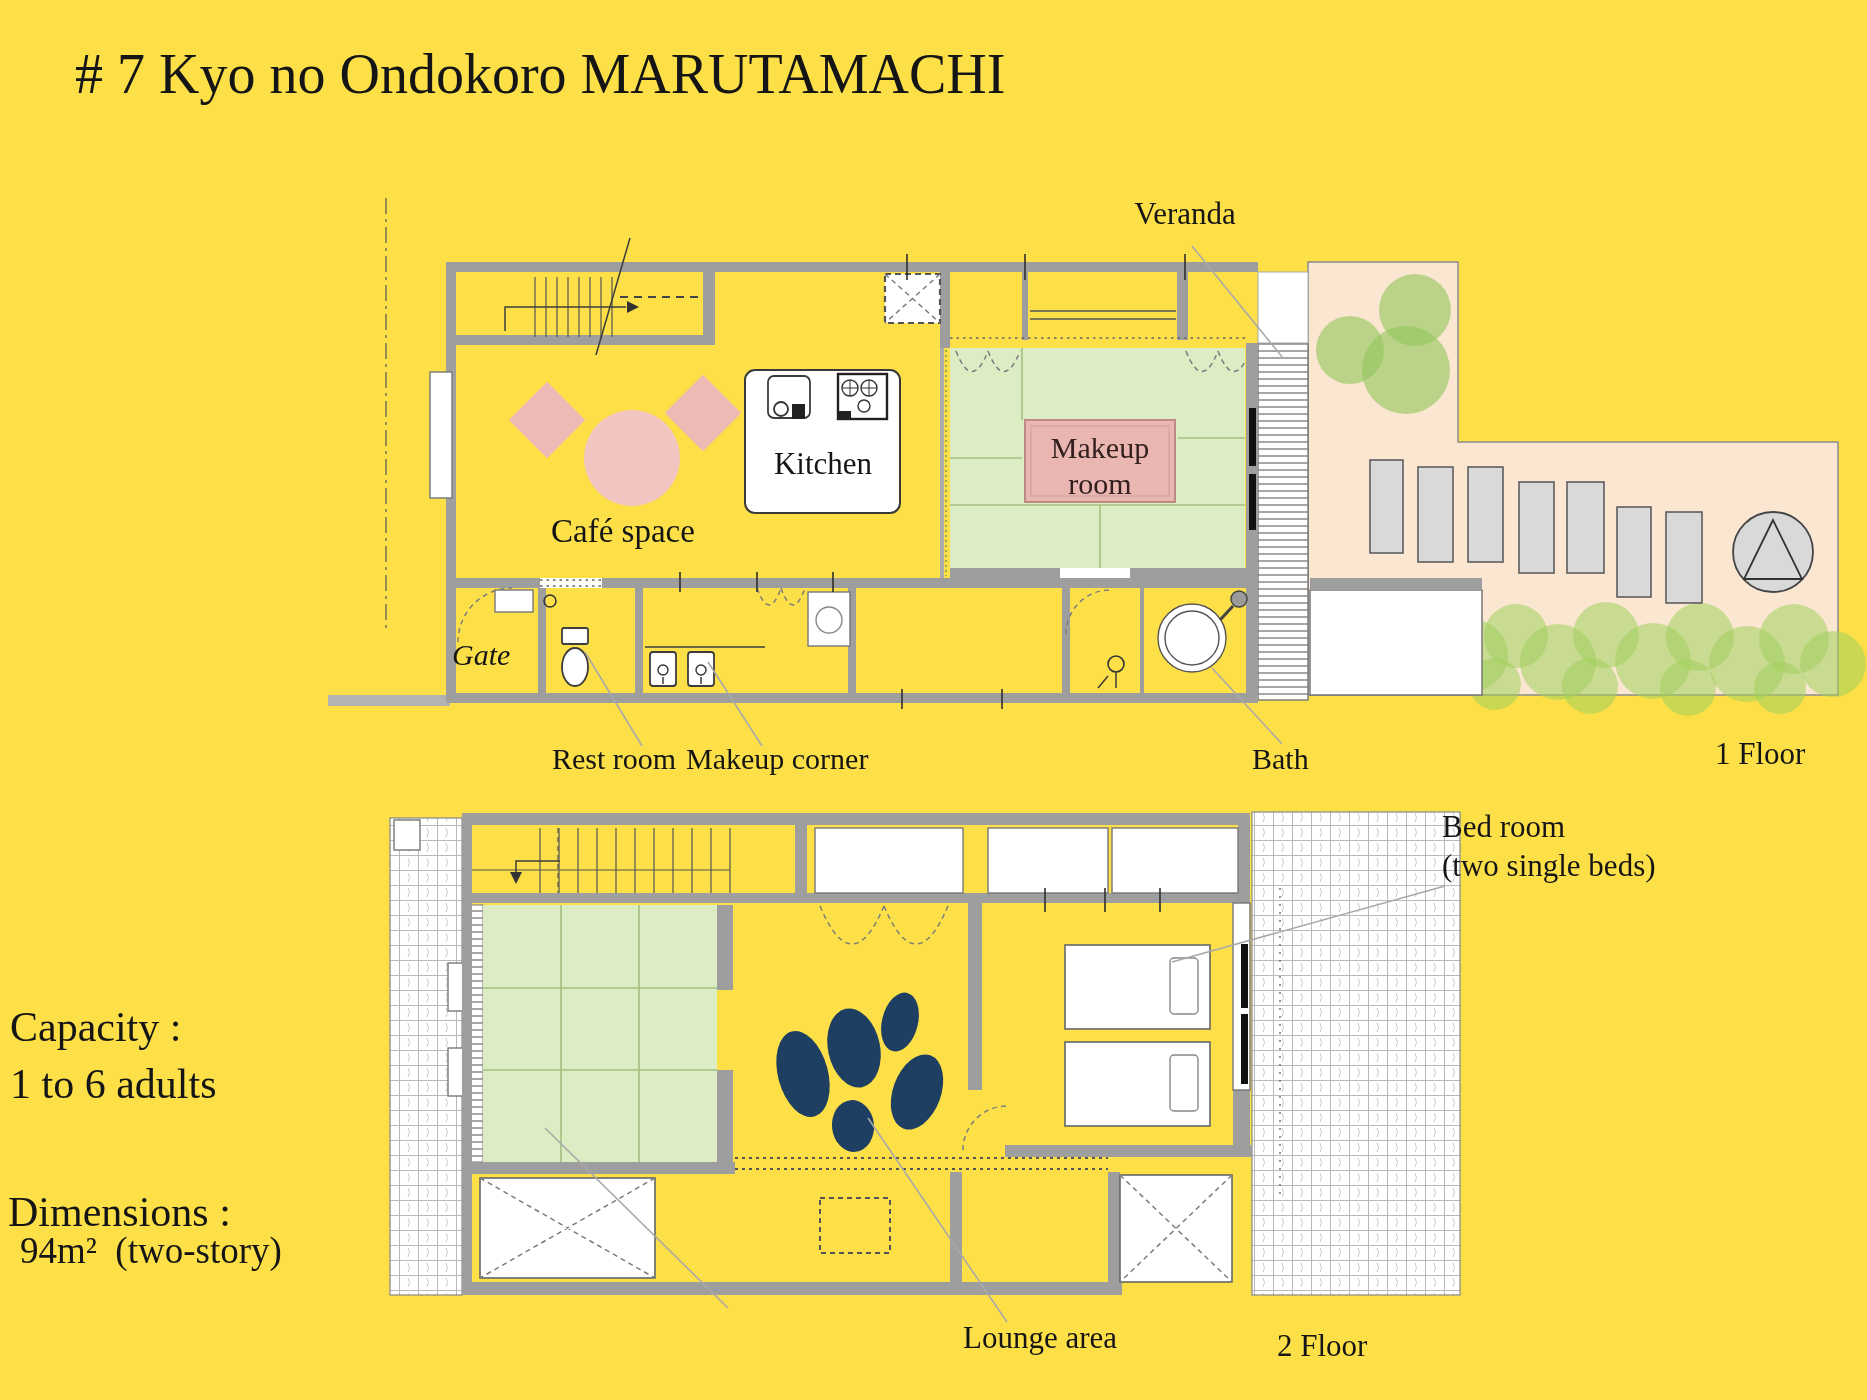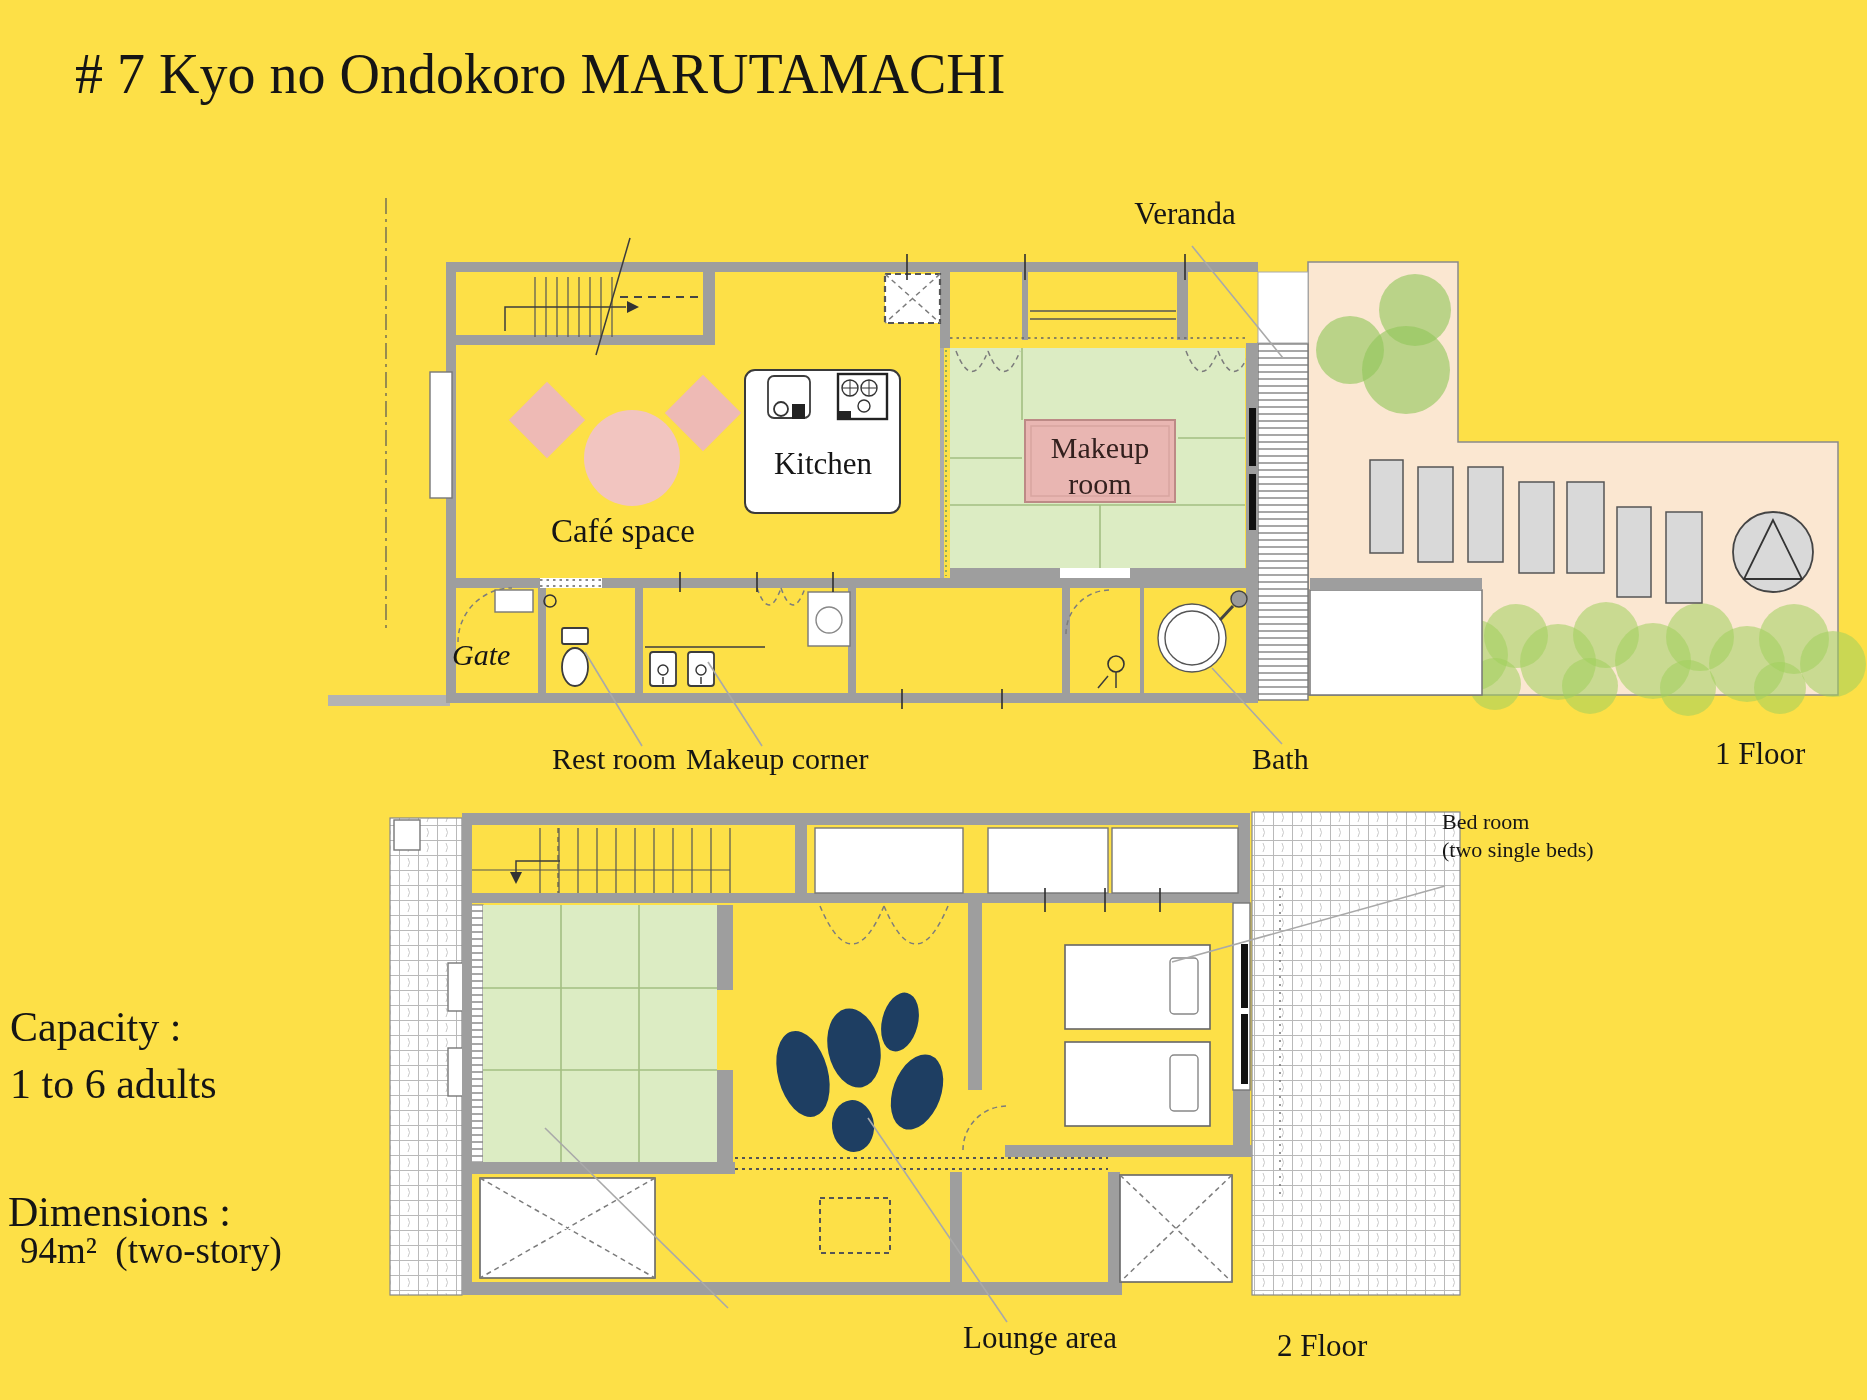--- a/index.html
+++ b/index.html
@@ -281,21 +281,21 @@
   <div class="lbl ctr" style="left:1100px;top:196px;width:170px;font-size:31px;">Veranda</div>
   <div class="lbl ctr" style="left:513px;top:513px;width:220px;font-size:33px;">Café space</div>
   <div class="lbl ctr" style="left:748px;top:446px;width:150px;font-size:31px;">Kitchen</div>
   <div class="lbl ctr" style="left:1025px;top:430px;width:150px;font-size:30px;line-height:1.2;color:#33201e;"><span>Makeup</span><br><span>room</span></div>
   <div class="lbl" style="left:452px;top:638px;font-size:30px;font-style:italic;">Gate</div>
   <div class="lbl" style="left:552px;top:742px;font-size:30px;">Rest room</div>
   <div class="lbl" style="left:686px;top:742px;font-size:30px;">Makeup corner</div>
   <div class="lbl" style="left:1252px;top:742px;font-size:30px;">Bath</div>
   <div class="lbl" style="left:1715px;top:736px;font-size:31px;">1 Floor</div>
 
-  <div class="lbl" style="left:1442px;top:808px;font-size:22px;line-height:1.25;"><span>Bed room</span><br><span>(two single beds)</span></div>
+  <div class="lbl" style="left:1442px;top:808px;font-size:31px;line-height:1.25;"><span>Bed room</span><br><span>(two single beds)</span></div>
   <div class="lbl" style="left:963px;top:1320px;font-size:31px;">Lounge area</div>
   <div class="lbl" style="left:1277px;top:1328px;font-size:31px;">2 Floor</div>
 
   <div class="lbl" style="left:10px;top:1003px;font-size:42px;">Capacity :</div>
   <div class="lbl" style="left:10px;top:1060px;font-size:42px;">1 to 6 adults</div>
   <div class="lbl" style="left:8px;top:1173px;font-size:42px;margin-top:15px;">Dimensions :</div>
   <div class="lbl" style="left:20px;top:1230px;font-size:37px;">94m²  (two-story)</div>
 
 </div>
 

